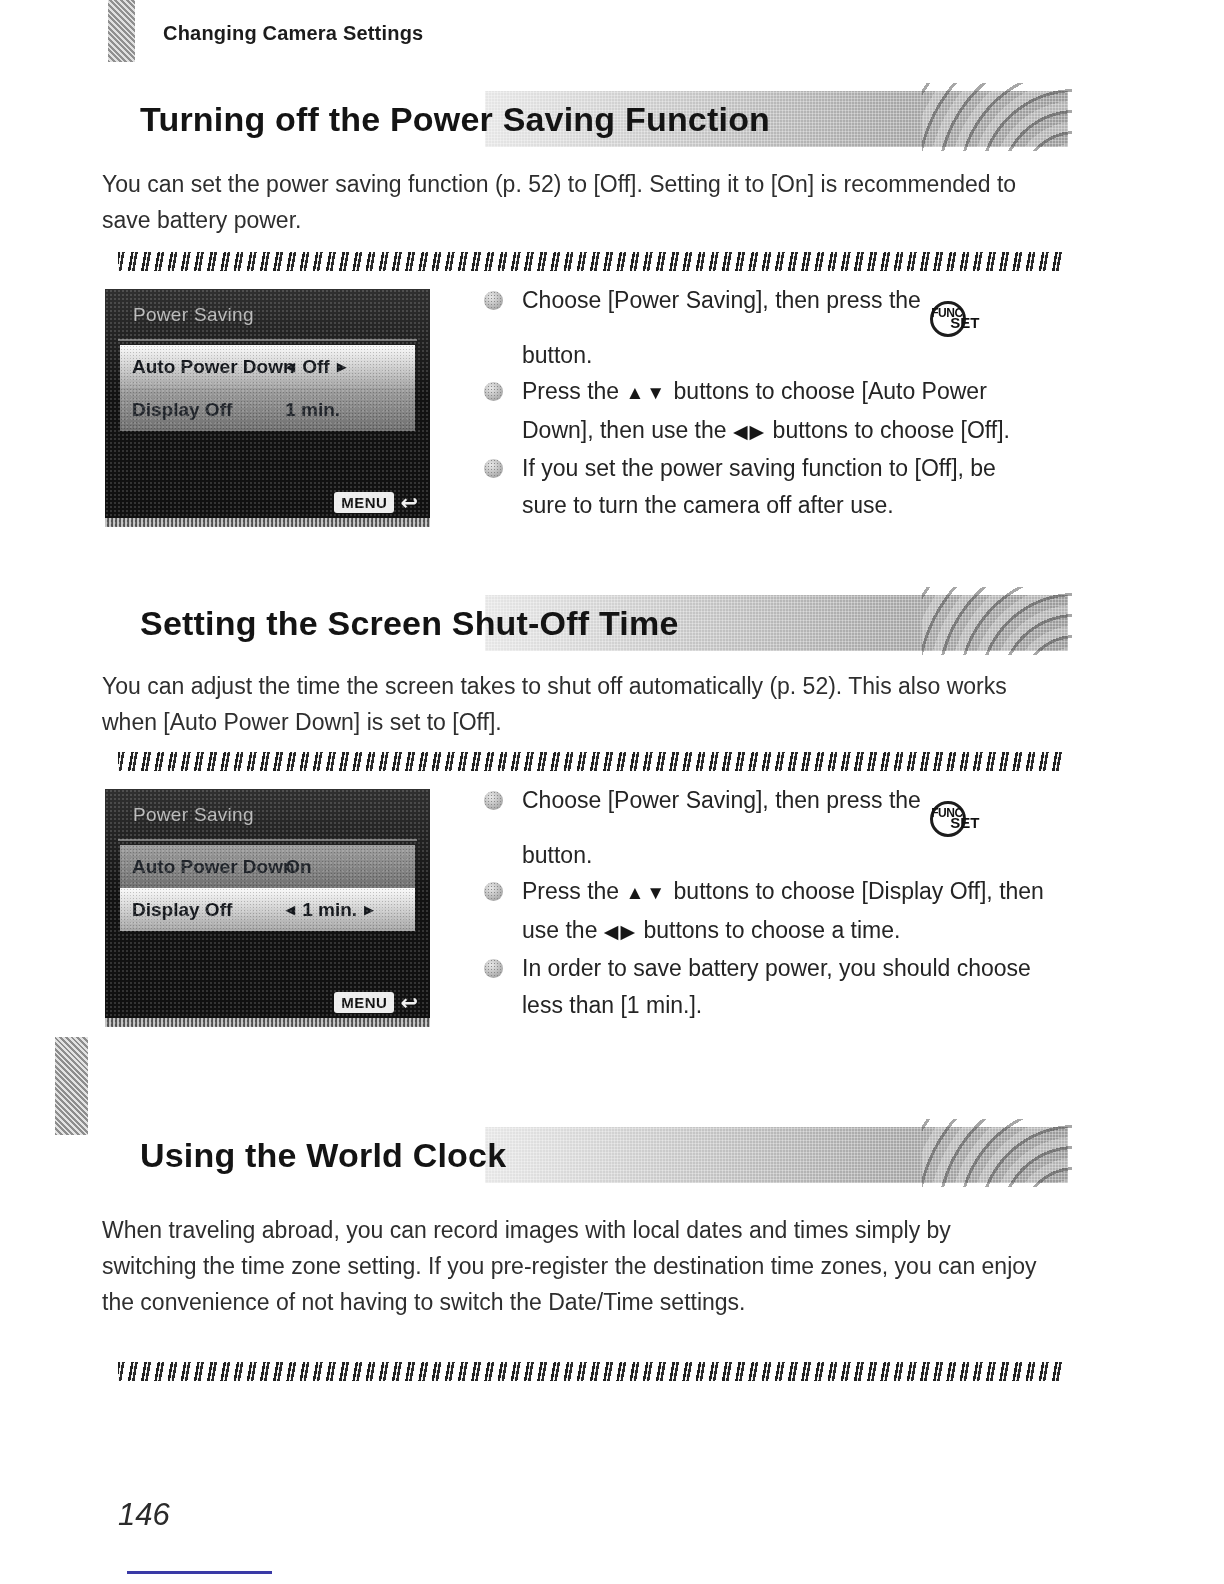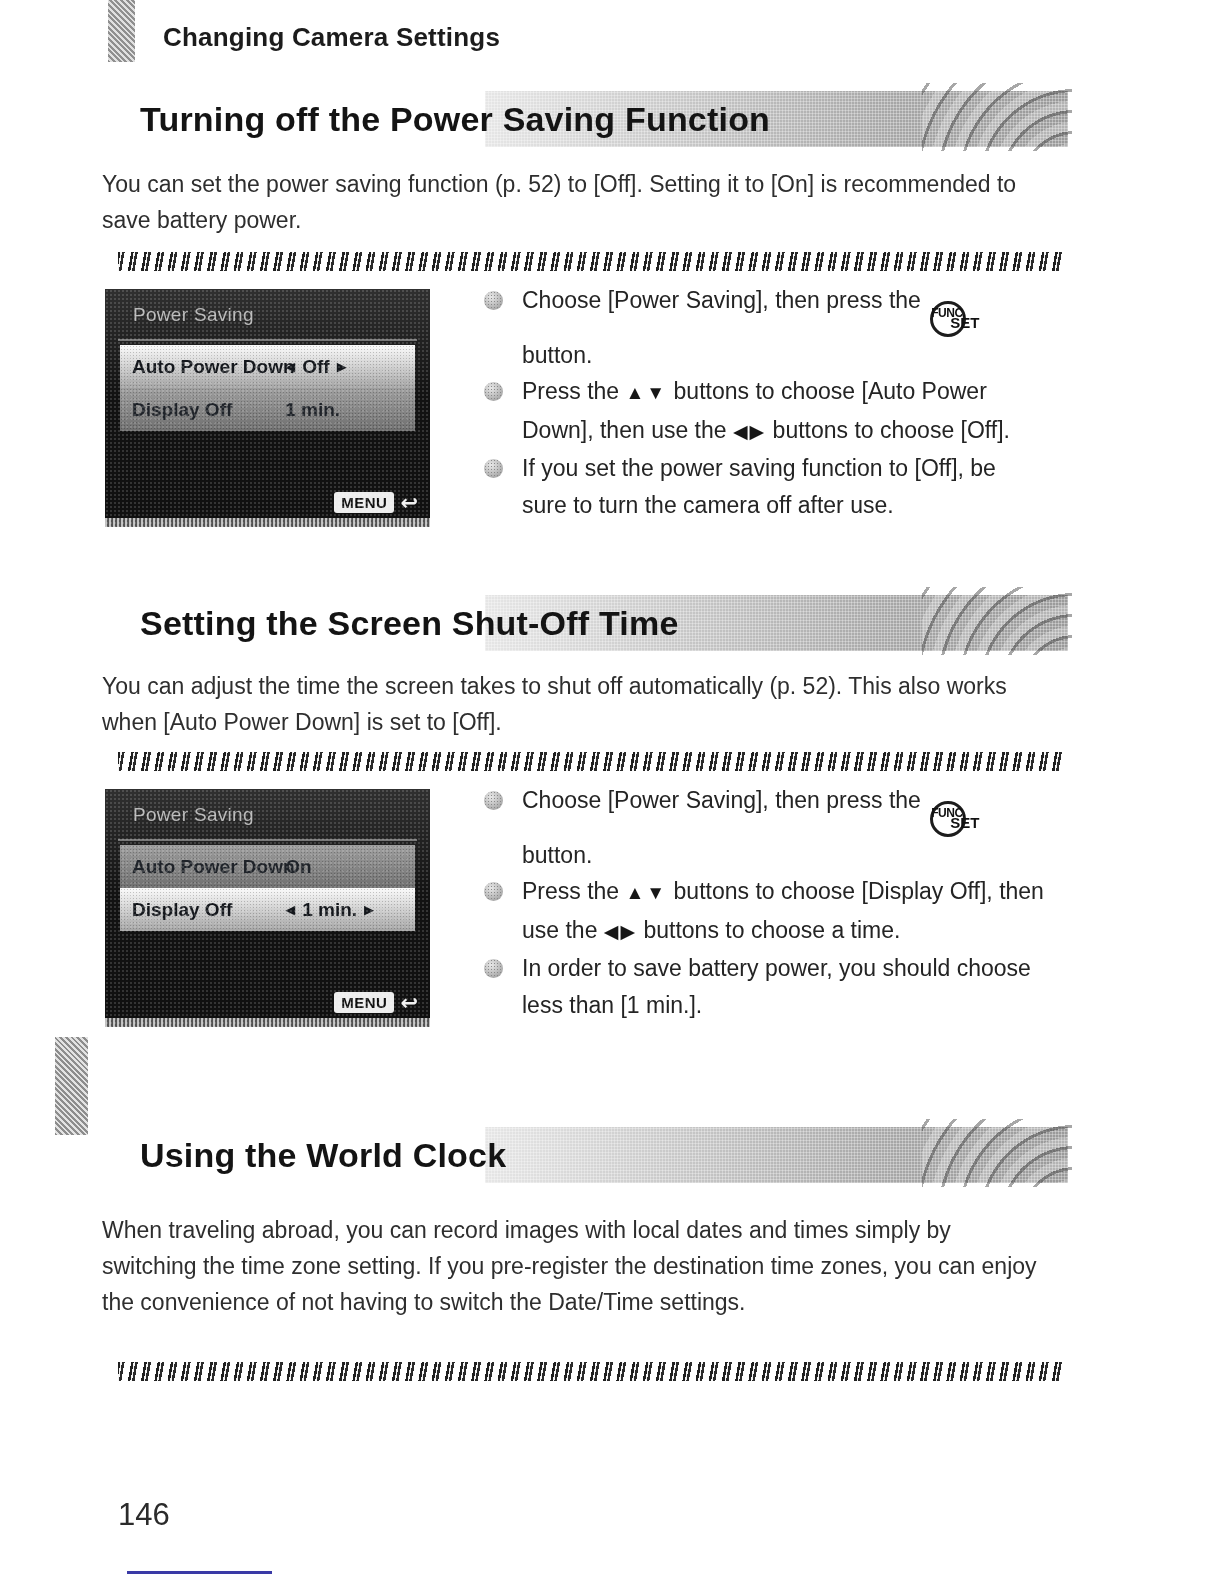--- a/index.html
+++ b/index.html
@@ -6,21 +6,21 @@
   .page{
     position:relative;width:1224px;height:1584px;background:#ffffff;overflow:hidden;
     font-family:"Liberation Sans","DejaVu Sans",sans-serif;color:#2b2b2b;
   }
   
   .header-tab{
     position:absolute;left:108px;top:0;width:27px;height:62px;
     background:repeating-linear-gradient(45deg,#8f8f8f 0 2px,#e0e0e0 2px 4px);
   }
   .header-title{
-    position:absolute;left:163px;top:22px;font-size:26px;font-weight:bold;color:#1c1c1c;
+    position:absolute;left:163px;top:22px;font-size:20px;font-weight:bold;color:#1c1c1c;
     letter-spacing:.2px;
   }
   
   .section-heading{position:absolute;left:118px;width:950px;height:60px;}
   .heading-band{
     position:absolute;left:367px;right:0;top:1px;bottom:3px;
     background:
       repeating-linear-gradient(0deg,rgba(255,255,255,.30) 0 1px,rgba(0,0,0,0) 1px 3px),
       repeating-linear-gradient(90deg,rgba(255,255,255,.30) 0 1px,rgba(0,0,0,0) 1px 3px),
       linear-gradient(to right,#e6e6e6,#a6a6a6 70%,#9a9a9a);
@@ -90,21 +90,21 @@
     width:30px;height:30px;border:3px solid #1d1d1d;border-radius:50%;
     vertical-align:-9px;margin:0 3px;background:#fff;
   }
   .func-top{font-size:12px;font-weight:bold;line-height:9px;color:#111;letter-spacing:-.5px;}
   .func-bottom{font-size:15px;font-weight:bold;line-height:10px;color:#111;padding-left:33px;}
   
   .chapter-tab{
     position:absolute;left:55px;top:1037px;width:33px;height:98px;
     background:repeating-linear-gradient(45deg,#8d8d8d 0 2px,#e3e3e3 2px 4px);
   }
-  .pagenum{position:absolute;left:118px;top:1497px;font-size:31px;color:#2b2b2b;}
+  .pagenum{position:absolute;left:118px;top:1497px;font-size:31px;color:#2b2b2b;font-style:italic;}
   .blue-line{position:absolute;left:127px;top:1571px;width:145px;height:3px;background:#3a3aa6;}
 </style>
 </head>
 <body>
 
 <div class="page">
 
   <div class="header-tab"></div>
   <div class="header-title">Changing Camera Settings</div>
 

